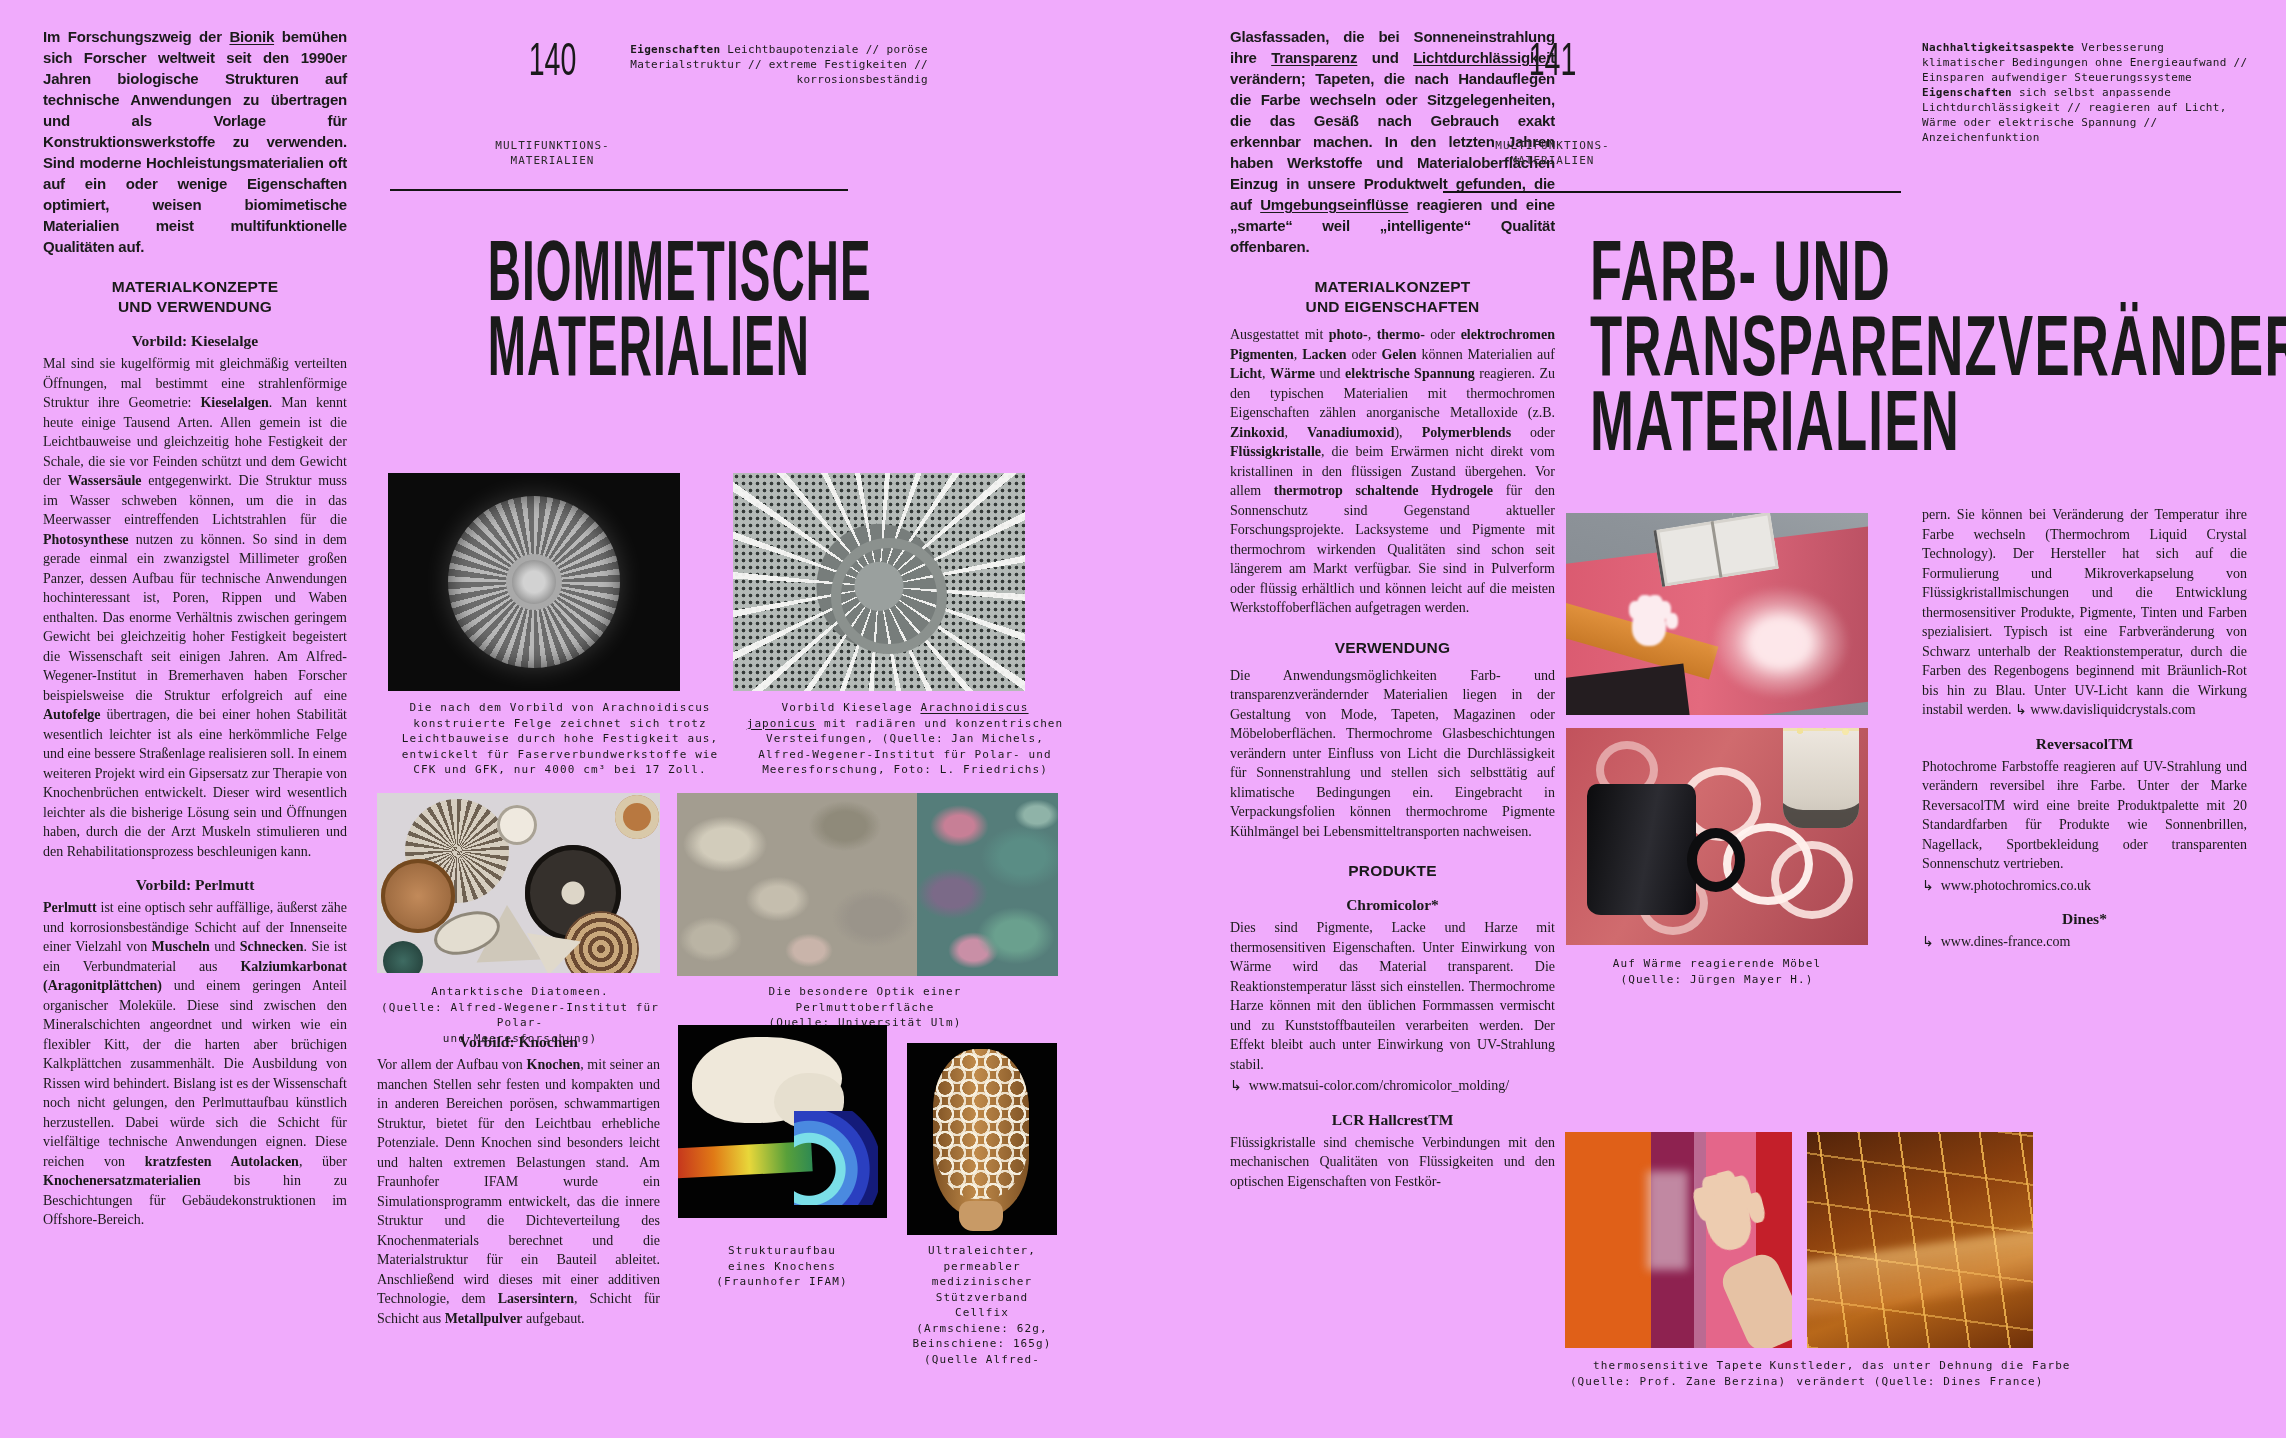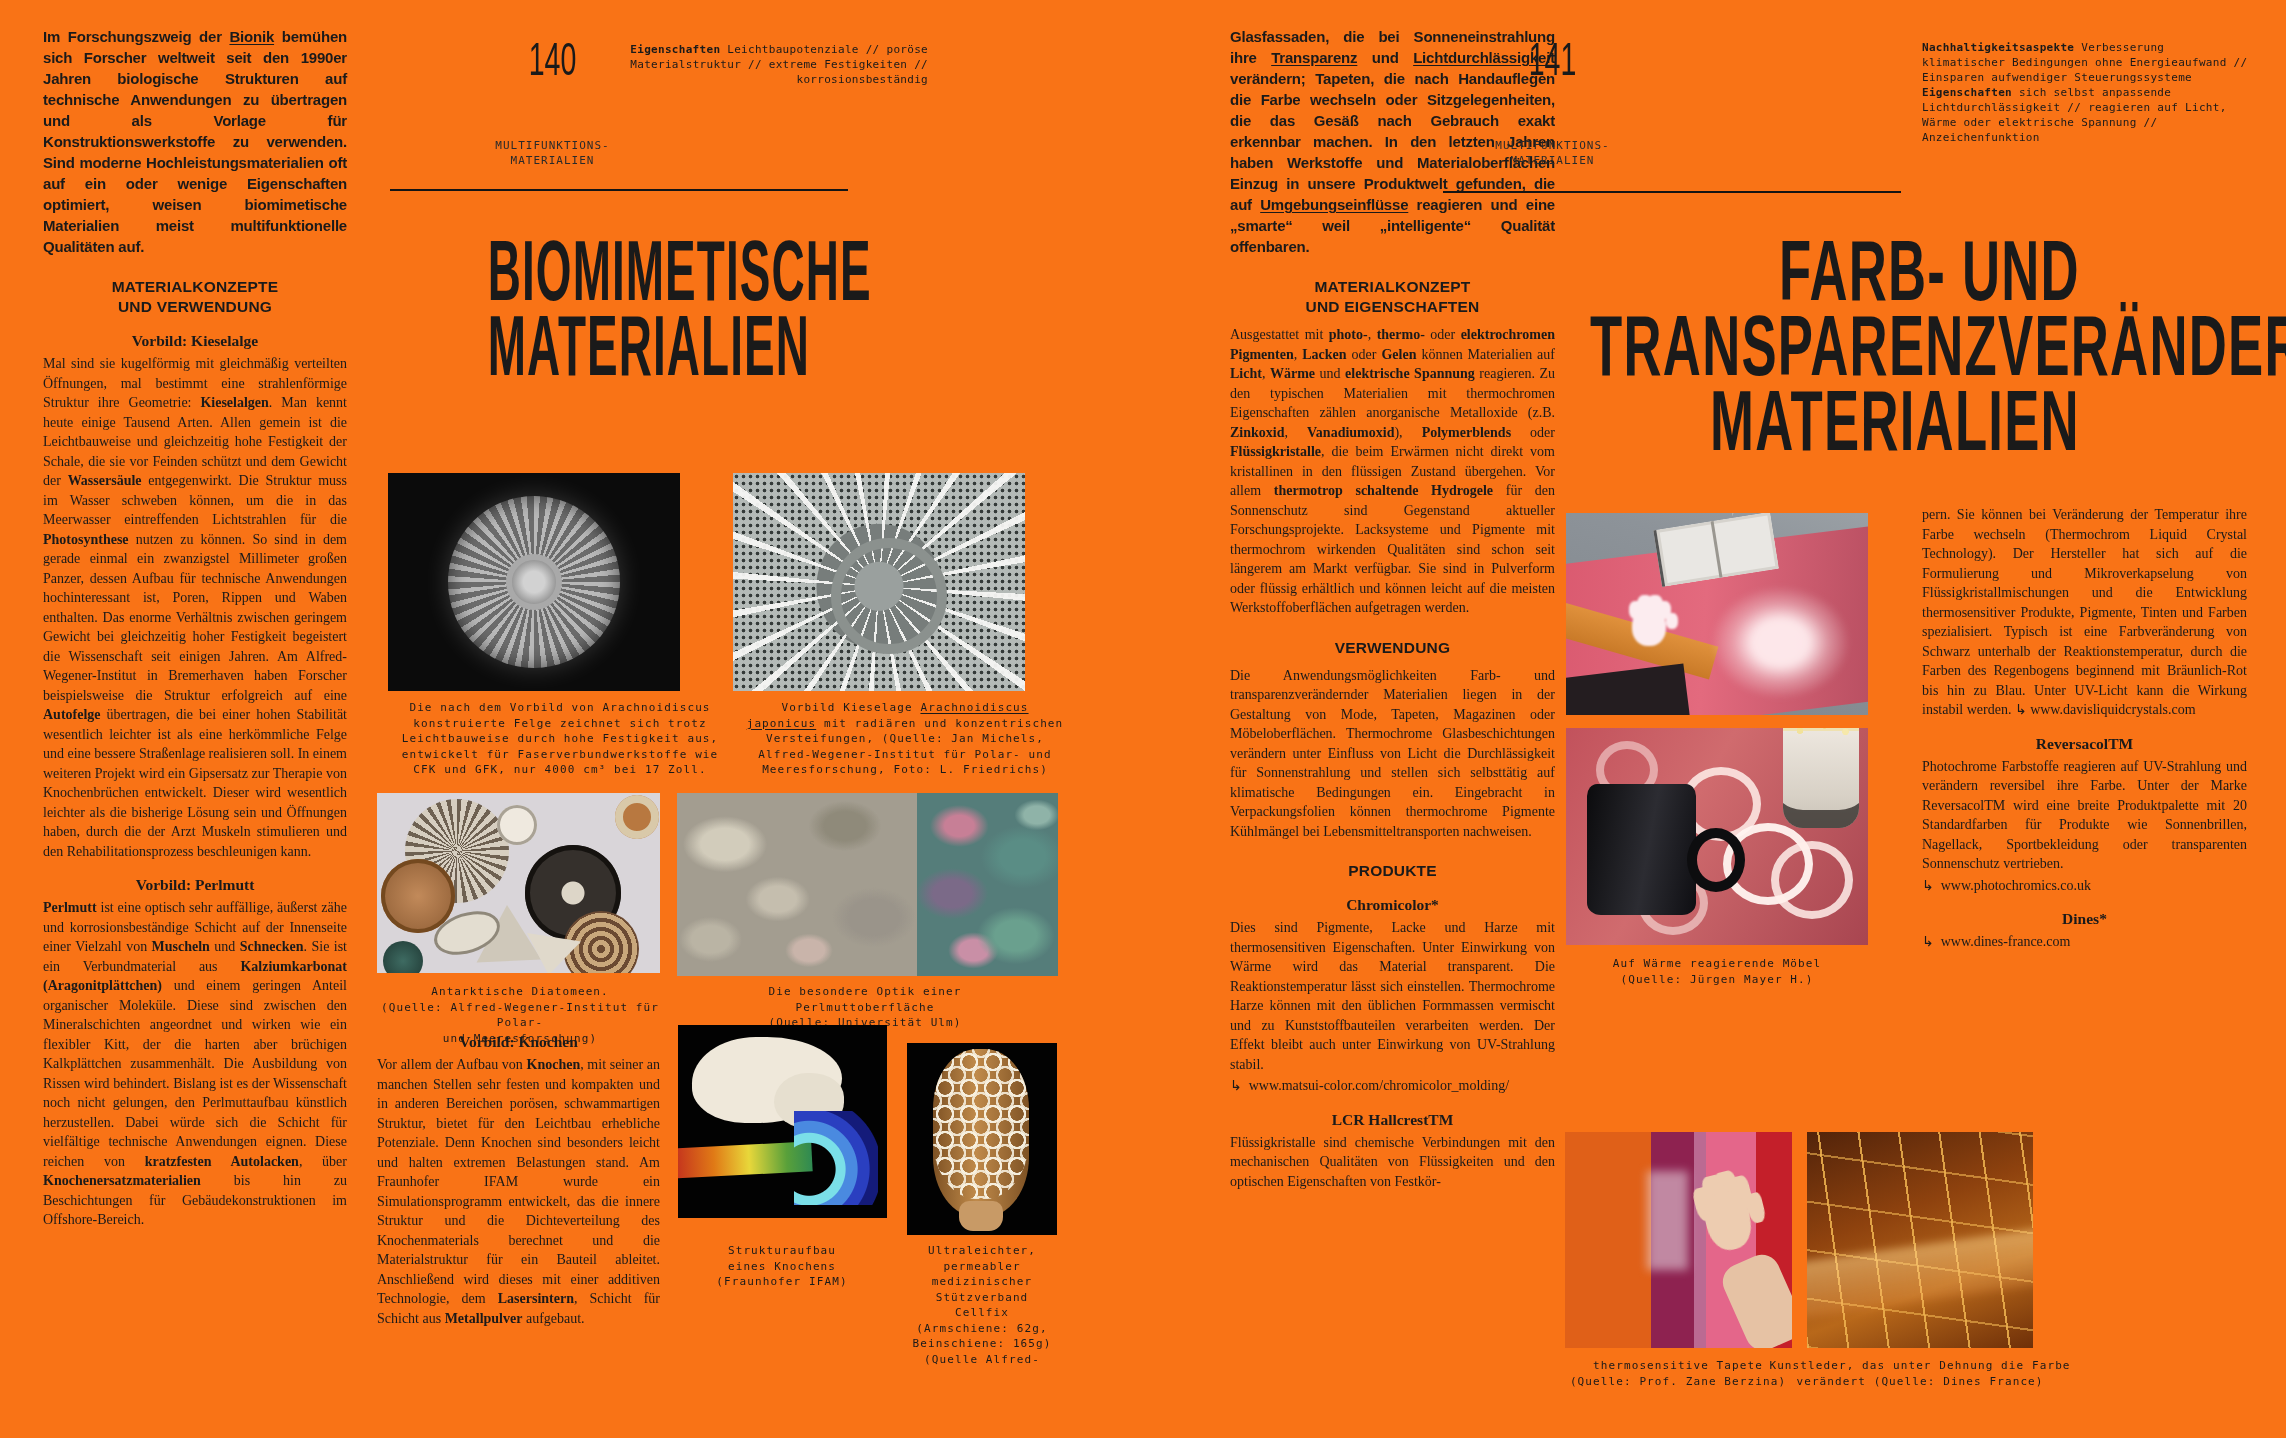--- a/index.html
+++ b/index.html
@@ -1,35 +1,35 @@
 <!DOCTYPE html>
 <html><head>
 <meta charset="utf-8">
 <style>
   html,body{margin:0;padding:0;background:#e8e8e8;}
-  .spread{position:relative;width:2286px;height:1438px;background:#f97316;color:#1a1a1a;overflow:hidden;
+  .spread{position:relative;width:2286px;height:1438px;background:#f0abfc;color:#1a1a1a;overflow:hidden;
           font-family:"Liberation Serif","DejaVu Serif",serif;}
   .abs{position:absolute;}
   
   .serif{font-family:"Liberation Serif","DejaVu Sans",serif;font-size:14px;line-height:19.5px;text-align:justify;}
   .sansb{font-family:"Liberation Sans",sans-serif;font-weight:700;font-size:15px;line-height:21px;
          letter-spacing:-0.2px;text-align:justify;}
   .h-sans{font-family:"Liberation Sans",sans-serif;font-weight:700;font-size:15.5px;line-height:20px;
           text-align:center;white-space:pre-line;letter-spacing:.2px;margin:20px 0 8px;}
   .h-serif{font-family:"Liberation Serif",serif;font-weight:700;font-size:15.5px;line-height:20px;
            text-align:center;margin:14px 0 3px;}
   .mono{font-family:"DejaVu Sans Mono","Liberation Mono",monospace;font-size:11px;line-height:15px;letter-spacing:.3px;}
   .mono .lbl{font-weight:700;}
   .cap{font-family:"DejaVu Sans Mono","Liberation Mono",monospace;font-size:11px;line-height:15.5px;
        letter-spacing:1.1px;text-align:center;white-space:pre-line;}
   .b{font-weight:700;}
   .u{text-decoration:underline;text-underline-offset:2px;}
   .rule{height:2px;background:#141414;}
   
-  .titleblock{text-align:right;}
+  .titleblock{text-align:left;}
   .tline{display:block;font-family:"Liberation Sans",sans-serif;font-weight:700;font-size:85px;line-height:75px;
          white-space:nowrap;transform-origin:50% 50%;letter-spacing:2px;}
   .pagenum{display:block;font-family:"Liberation Sans",sans-serif;font-weight:400;font-size:46px;line-height:46px;
            white-space:nowrap;transform:scaleX(.62);transform-origin:50% 50%;text-align:center;}
   .seclabel{font-family:"DejaVu Sans Mono","Liberation Mono",monospace;font-size:11px;line-height:15px;
             letter-spacing:1px;text-align:center;white-space:pre-line;color:#2a2a2a;}
   .linkline{margin-top:2px;text-align:left;}
   .arrow{font-family:"DejaVu Sans","Liberation Sans",sans-serif;}
   
   .fig{overflow:hidden;}

